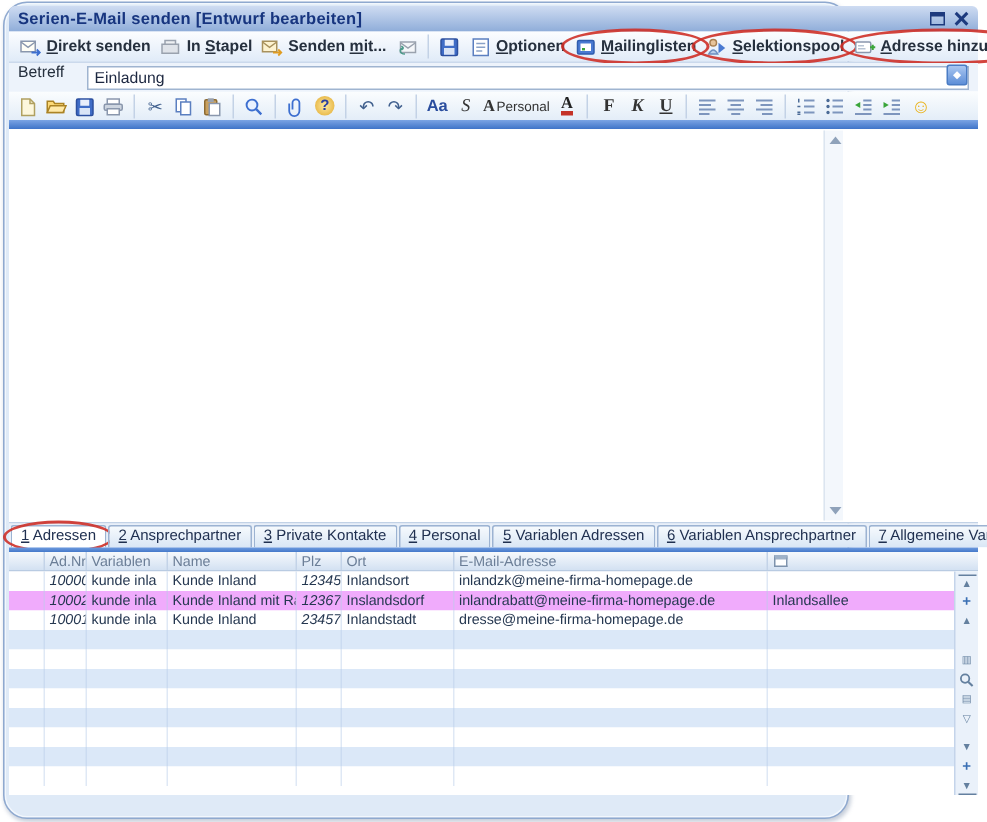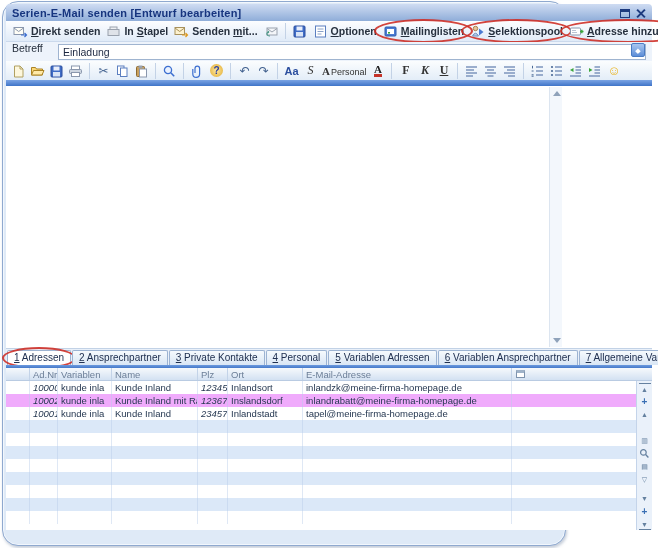--- a/index.html
+++ b/index.html
@@ -363,29 +363,30 @@
       <div class="td c6">inlandzk@meine-firma-homepage.de</div>
     </div>
     <div class="trow selected">
       <div class="td c0"></div>
       <div class="td c1 num">10002</div>
       <div class="td c2">kunde inla</div>
       <div class="td c3">Kunde Inland mit Rabatt</div>
       <div class="td c4 num">12367</div>
       <div class="td c5">Inslandsdorf</div>
       <div class="td c6">inlandrabatt@meine-firma-homepage.de</div>
+      <div class="td c7">Inlandsallee</div>
     </div>
     <div class="trow">
       <div class="td c0"></div>
       <div class="td c1 num">10001</div>
       <div class="td c2">kunde inla</div>
       <div class="td c3">Kunde Inland</div>
       <div class="td c4 num">23457</div>
       <div class="td c5">Inlandstadt</div>
-      <div class="td c6">tapel@meine-firma-homepage.de</div>
+      <div class="td c6">dresse@meine-firma-homepage.de</div>
     </div>
 
     <div class="trow stripe">
         <div class="td c0"></div>
         <div class="td c1"></div>
         <div class="td c2"></div>
         <div class="td c3"></div>
         <div class="td c4"></div>
         <div class="td c5"></div>
         <div class="td c6"></div>

